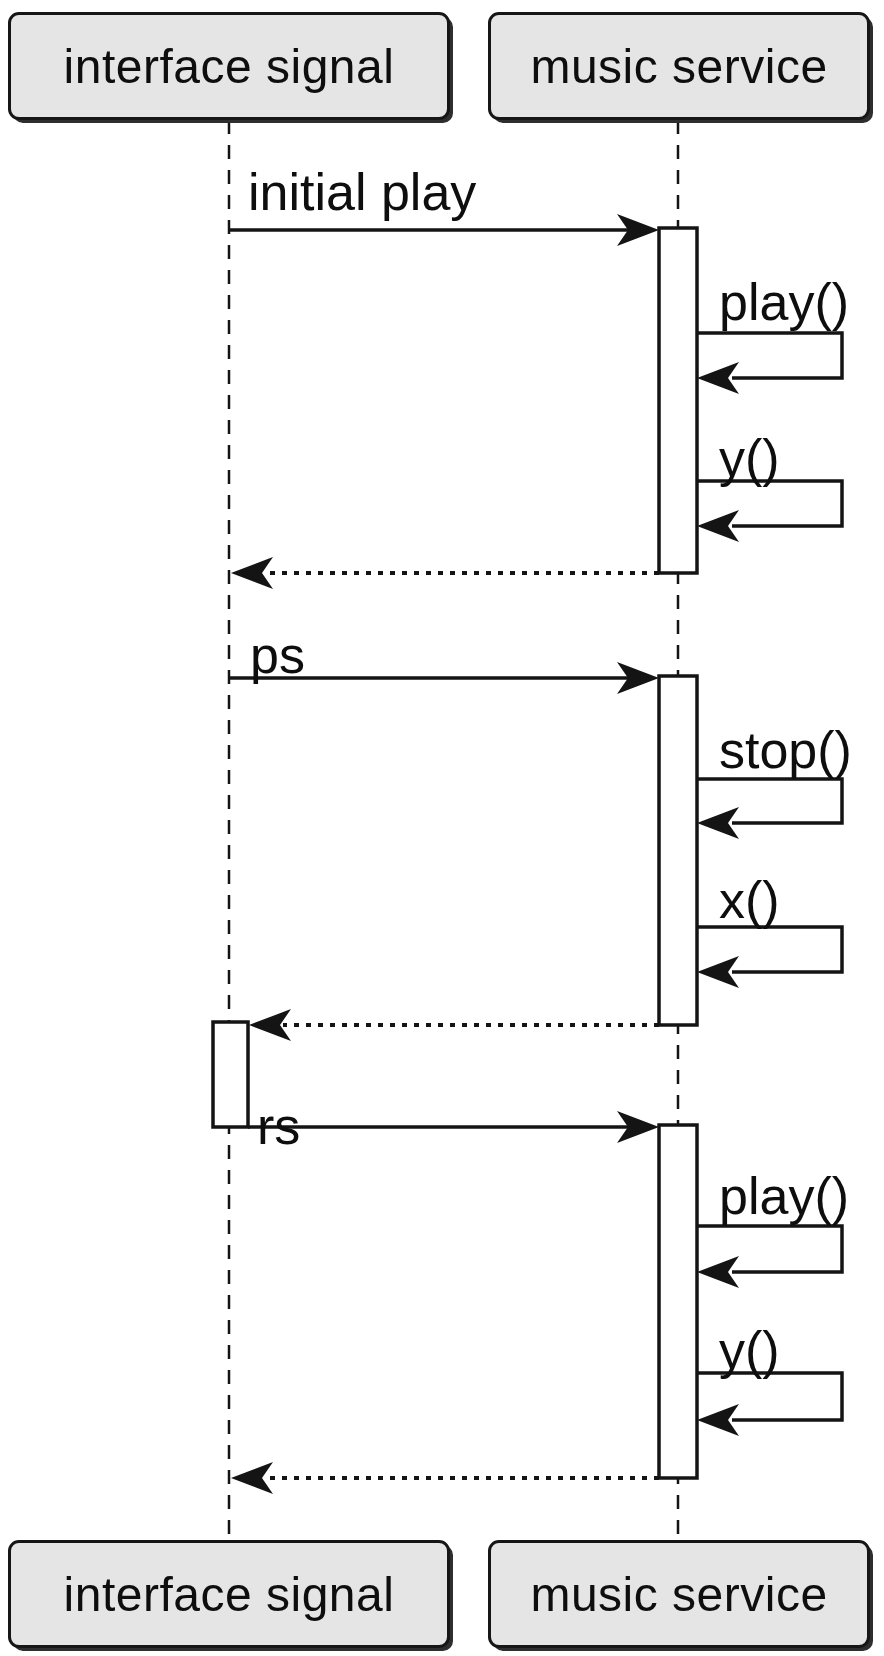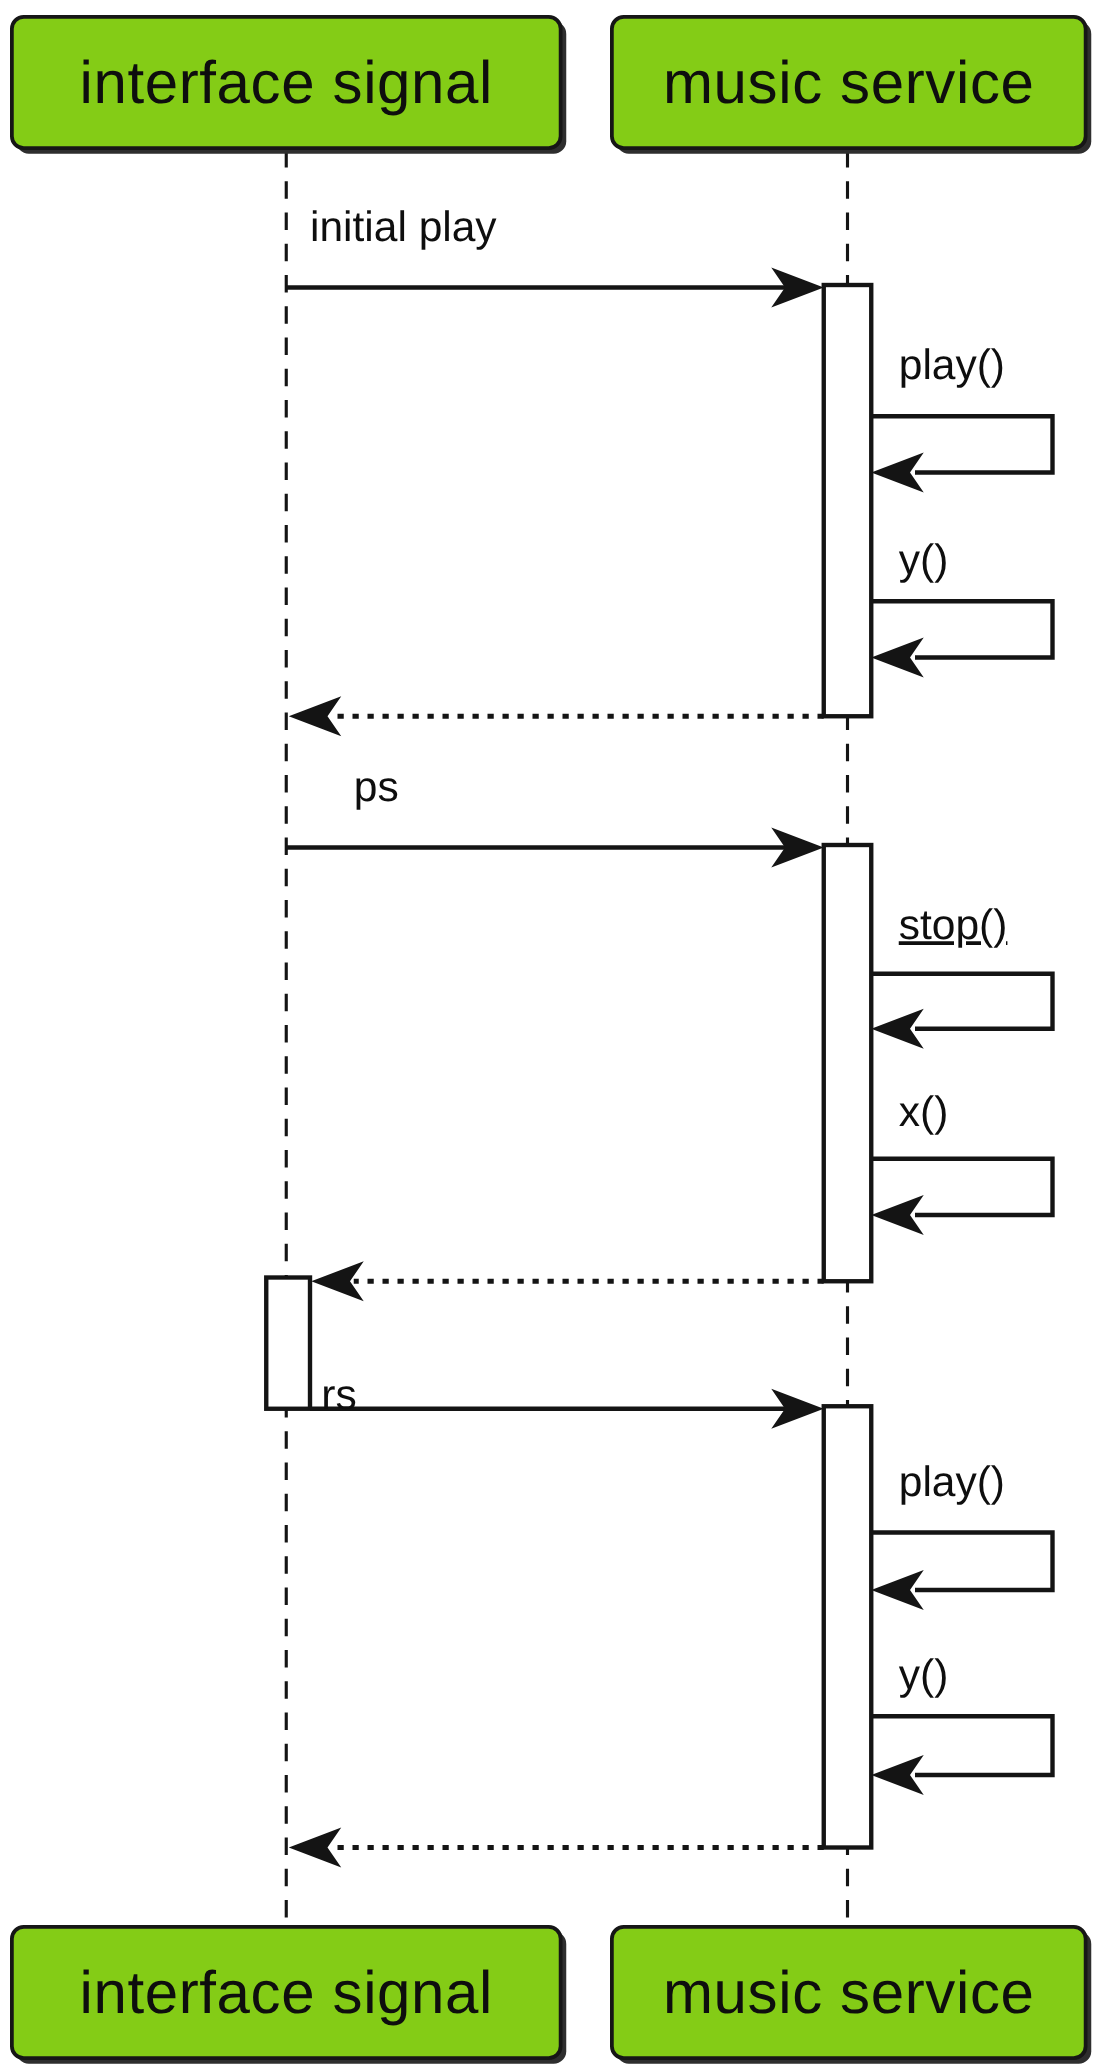--- a/index.html
+++ b/index.html
@@ -6,43 +6,43 @@
   .canvas{
     position:relative;
     width:884px;height:1656px;
     background:#ffffff;
     font-family:"Liberation Sans", sans-serif;
     overflow:hidden;
   }
   .svg-layer{position:absolute;left:0;top:0;width:884px;height:1656px;}
   .pbox{
     position:absolute;
-    background:#84cc16;
+    background:#e5e5e5;
     border:3px solid #161616;
     border-radius:11px;
     box-shadow:4px 4px 0 -1px #2e2e2e;
     display:flex;align-items:center;justify-content:center;
     font-size:48px;color:#0e0e0e;
     box-sizing:border-box;
     letter-spacing:0.5px;
   }
   .pbox-top-left{left:8px;top:12px;width:442px;height:108px;}
   .pbox-top-right{left:488px;top:12px;width:382px;height:108px;}
   .pbox-bottom-left{left:8px;top:1540px;width:442px;height:108px;}
   .pbox-bottom-right{left:488px;top:1540px;width:382px;height:108px;}
   .mlabel{
     position:absolute;
-    font-size:34px;line-height:1.1;color:#0e0e0e;
+    font-size:52px;line-height:1.1;color:#0e0e0e;
     white-space:nowrap;
   }
   .lbl-initial-play{left:248px;top:164px;}
   .lbl-play-1{left:719px;top:274px;}
   .lbl-y-1{left:719px;top:430px;}
-  .lbl-ps{left:250px;top:612px;margin-left:33px;}
-  .lbl-stop{left:719px;top:722px;text-decoration:underline;}
+  .lbl-ps{left:250px;top:627px;}
+  .lbl-stop{left:719px;top:722px;}
   .lbl-x{left:719px;top:872px;}
   .lbl-rs{left:257px;top:1069px;margin-top:29px;}
   .lbl-play-2{left:719px;top:1168px;}
   .lbl-y-2{left:719px;top:1322px;}
 </style>
 </head>
 <body>
 
 <div class="canvas">
 

